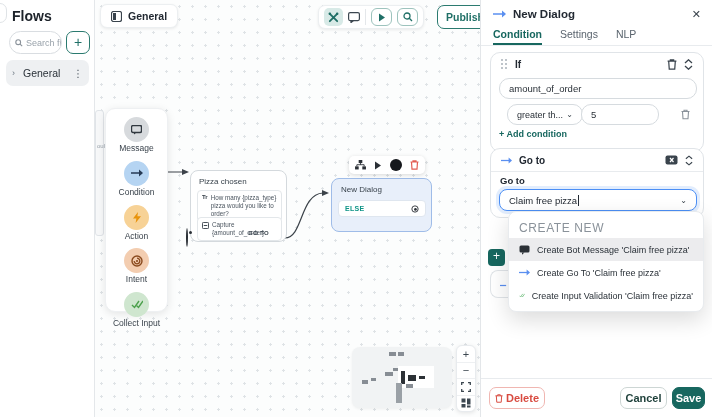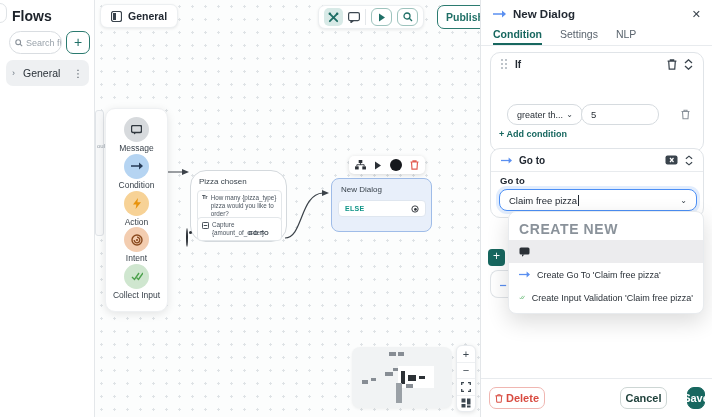--- a/index.html
+++ b/index.html
@@ -32,29 +32,29 @@
   .tool-active { width:19px; height:18px; background:#d8eae7; border-radius:5px; display:flex; align-items:center; justify-content:center; }
   .tb-div { width:1px; height:16px; background:#e4e7ea; }
   .tb-outline-btn { width:21px; height:18px; border:1.2px solid #9dc3bd; border-radius:6px; background:#fff; display:flex; align-items:center; justify-content:center; cursor:pointer; }
   .publish-btn { left:342px; top:5px; height:24px; width:73px; background:#fff; border:1.3px solid #2a7a6f; border-radius:7px; display:flex; align-items:center; cursor:pointer; }
   .publish-btn .txt { font-size:10.5px; font-weight:700; color:#1f6f66; padding:0 8px; }
   .publish-btn .sep { width:1px; height:22px; background:#bcd5d0; }
   .publish-btn .chev { flex:1; text-align:center; color:#1f6f66; font-size:9px; }
 
   
   .palette { left:10px; top:108px; width:63px; height:204px; background:#fff; border:1px solid #eef0f2; border-radius:10px;
-    box-shadow:0 2px 8px rgba(0,0,0,.10); display:flex; flex-direction:column; align-items:center; padding:8px 0 6px; gap:0; z-index:3; }
+    box-shadow:0 2px 8px rgba(0,0,0,.10); display:flex; flex-direction:column; align-items:center; padding:8px 0 6px; gap:7px; z-index:3; }
   .pal-item { display:flex; flex-direction:column; align-items:center; gap:2px; cursor:pointer; }
   .pal-circle { width:25px; height:25px; border-radius:50%; display:flex; align-items:center; justify-content:center; }
   .pal-label { font-size:8.5px; color:#3a434c; text-align:center; line-height:1.15; width:52px; }
   .hidden-node { left:0px; top:110px; width:9px; height:126px; background:#f7f8f9; border:1px solid #e0e4e8; border-radius:3px; z-index:2; }
   .hidden-node-txt { left:1px; top:32px; font-size:6px; color:#9aa3ab; }
 
   
-  .pizza-node { left:95px; top:170px; width:97px; height:72px; background:#fff; border:1px solid #d4d9dd; border-radius:16px; z-index:2; }
+  .pizza-node { left:95px; top:170px; width:97px; height:72px; background:#fff; border:1px solid #d4d9dd; border-radius:8px; z-index:2; }
   .pizza-title { left:8px; top:6px; font-size:8px; color:#39434c; }
   .pz-card { left:6px; width:85px; background:#fff; border:1px solid #e3e7ea; border-radius:4px; display:flex; padding:3px 4px; gap:3px; }
   .pz-ic { font-size:6px; font-weight:700; color:#39434c; flex:none; }
   .pz-txt { font-size:6.3px; color:#4a545e; line-height:1.25; }
   .goto-label { right:17px; top:59px; font-size:6px; font-weight:700; color:#39434c; letter-spacing:.3px; }
   .port { width:8px; height:8px; border-radius:50%; border:1.5px solid #2b3036; background:#fff; position:relative; }
   .port::after { content:""; position:absolute; left:1.5px; top:1.5px; width:3px; height:3px; border-radius:50%; background:#2b3036; }
 
   
   .node-toolbar { left:254px; top:156px; height:18px; background:#fff; border-radius:5px; box-shadow:0 1px 4px rgba(0,0,0,.15);
@@ -91,33 +91,33 @@
   .add-cond { position:absolute; font-size:9px; font-weight:700; color:#17675f; cursor:pointer; }
   .combo { position:absolute; left:8px; top:40px; width:198px; height:22px; border:1.6px solid #4c8ff5; border-radius:8px;
     box-shadow:0 0 0 3px rgba(76,143,245,.16); display:flex; align-items:center; padding:0 9px; background:#fff;gap:28px; }
   .combo .val { font-size:9.5px; color:#222932; flex:1; display:flex; align-items:center; }
   .caret { width:1px; height:11px; background:#222932; margin-left:1px; }
   .goto-lbl { position:absolute; left:9px; top:26px; font-size:9.5px; font-weight:700; color:#222932; }
   .card-div { position:absolute; left:0; top:22px; width:100%; height:1px; background:#e8ebee; }
 
   .dropdown { left:27px; top:211px; width:196px; background:#fff; border:1px solid #e8ebee; border-radius:8px;
     box-shadow:0 8px 22px rgba(0,0,0,.14); padding:5px 0 4px; z-index:9; }
-  .dd-section { font-size:14px; font-weight:700; color:#8a929a; letter-spacing:.6px; padding:4px 10px 3px; }
+  .dd-section { font-size:12px; font-weight:400; color:#8a929a; letter-spacing:.6px; padding:4px 10px 3px; }
   .dd-item { display:flex; align-items:center; gap:7px; padding:0 10px; height:23px; cursor:pointer; }
   .dd-item.hover { background:#ececee; }
   .dd-item .txt { font-size:9px; color:#2a3138; white-space:nowrap; }
   .add-card-btn { left:7px; top:249px; width:17px; height:17px; background:#17675f; border-radius:4px; color:#fff;
     font-size:12px; line-height:15px; text-align:center; cursor:pointer; z-index:7; }
   .sliver-card { left:9px; top:270px; width:19px; height:28px; background:#fff; border:1px solid #e0e4e8; border-radius:8px 0 0 8px; border-right:none; z-index:5; }
 
   .panel-footer { left:0; top:378px; width:232px; height:39px; border-top:1px solid #e8ebee; display:flex; align-items:center; padding:0 8px; }
   .btn { height:22px; border-radius:7px; display:flex; align-items:center; justify-content:center; font-size:11px; font-weight:700; cursor:pointer; }
   .btn-delete { width:56px; border:1px solid #f0b6b1; color:#d84b40; background:#fff; gap:3px; }
   .btn-cancel { width:47px; border:1px solid #cdd6d4; color:#1d3f39; background:#fff; margin-left:auto; }
-  .btn-save { width:18px; background:#17675f; color:#fff; border:1px solid #17675f; margin-left:20px; }
+  .btn-save { width:33px; background:#17675f; color:#fff; border:1px solid #17675f; margin-left:5px; }
 
   svg { display:block; }
 </style>
 </head>
 <body>
 
 <div class="app">
 
   <div class="abs canvas">
 
@@ -346,20 +346,23 @@
             <i></i>
           </span>
         <span class="ttl">If</span>
         <svg width="10" height="11" viewBox="0 0 9 10">
             <path d="M0.5,2 L8.5,2 M3,2 L3,0.8 L6,0.8 L6,2 M1.5,2 L2,9.2 L7,9.2 L7.5,2" fill="none" stroke="#39434c" stroke-width="1.1"></path>
           </svg>
         <svg width="9" height="11" viewBox="0 0 9 11">
             <path d="M1,4 L4.5,0.8 L8,4 M1,7 L4.5,10.2 L8,7" fill="none" stroke="#39434c" stroke-width="1.3"></path>
           </svg>
       </div>
+      <div class="pill-input" style="left:8px;top:25px;width:198px;height:21px">
+        <span>amount_of_order</span>
+      </div>
       <div class="pill-input" style="left:16px;top:51px;width:76px;height:21px;justify-content:space-between">
         <span style="font-size:9px">greater th...</span>
         <span style="font-size:8px;color:#39434c">⌄</span>
       </div>
       <div class="pill-input" style="left:90px;top:51px;width:78px;height:21px">
         <span>5</span>
       </div>
       <svg class="abs" style="left:190px;top:56px" width="9" height="11" viewBox="0 0 9 10">
           <path d="M0.5,2 L8.5,2 M3,2 L3,0.8 L6,0.8 L6,2 M1.5,2 L2,9.2 L7,9.2 L7.5,2" fill="none" stroke="#8a929a" stroke-width="1.1"></path>
         </svg>
@@ -399,20 +402,21 @@
         </svg>
     </div>
 
     <div class="abs dropdown">
       <div class="dd-section">CREATE NEW</div>
       <div class="dd-item hover">
         <svg width="11" height="10" viewBox="0 0 11 10">
             <rect x="0.5" y="0.5" width="10" height="7" rx="1.5" fill="#2b3036"></rect>
             <path d="M3,7.5 L3,9.7 L5.5,7.5" fill="#2b3036"></path>
           </svg>
+        <span class="txt">Create Bot Message 'Claim free pizza'</span>
       </div>
       <div class="dd-item">
         <svg width="11" height="7" viewBox="0 0 13 8">
             <line x1="0" y1="4" x2="10" y2="4" stroke="#5a8ff0" stroke-width="1.5"></line>
             <path d="M9,0.5 L13,4 L9,7.5 Z" fill="#5a8ff0"></path>
           </svg>
         <span class="txt">Create Go To 'Claim free pizza'</span>
       </div>
       <div class="dd-item">
         <svg width="12" height="9" viewBox="0 0 12 9">

